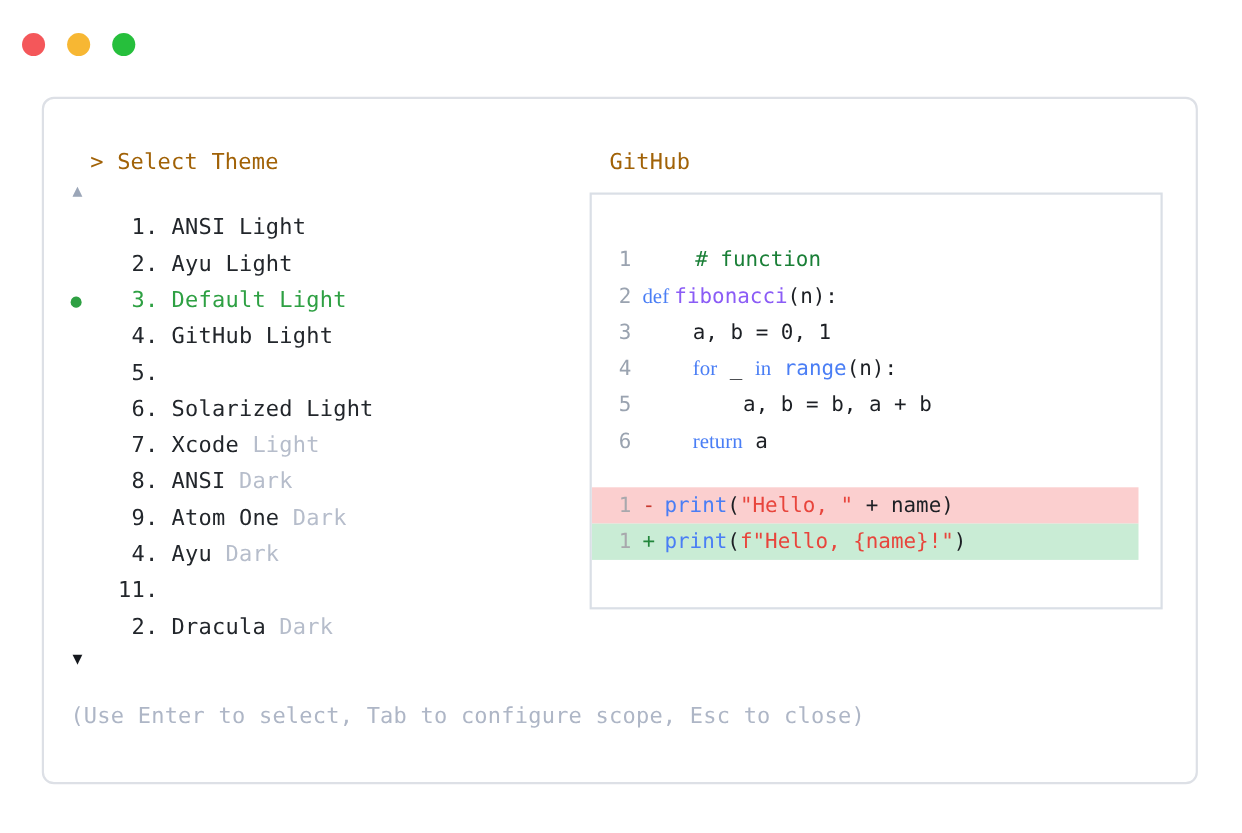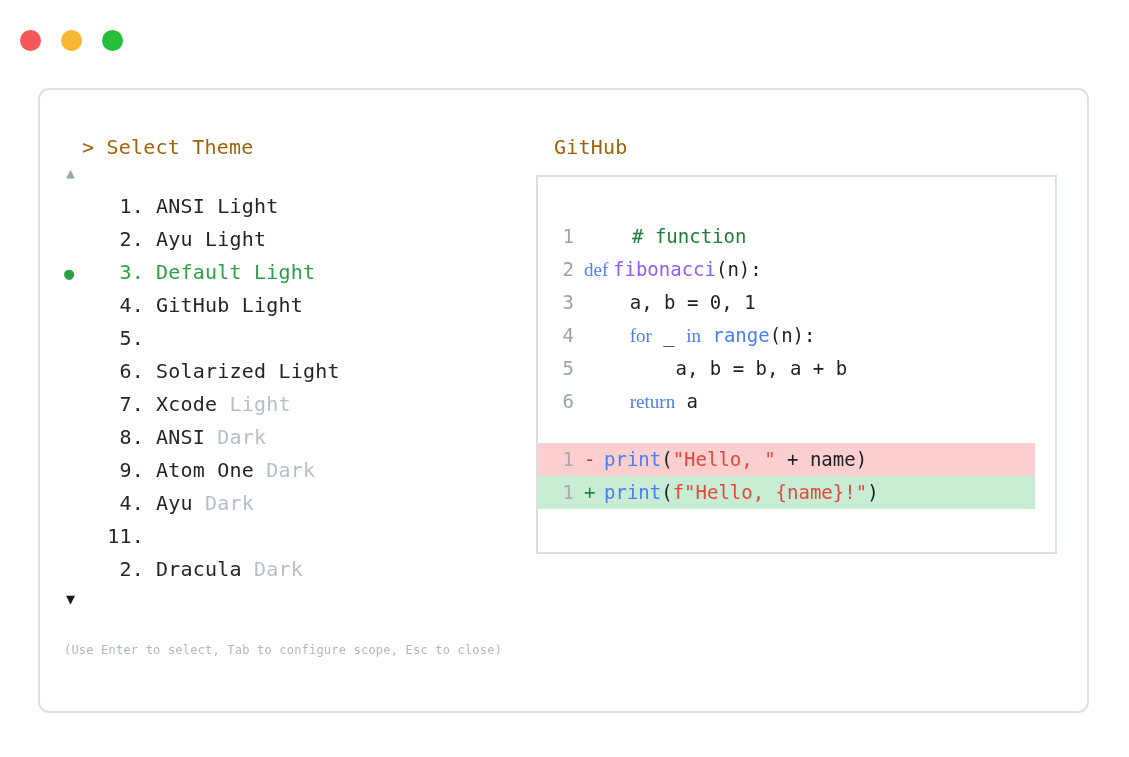--- a/index.html
+++ b/index.html
@@ -171,21 +171,21 @@
   .tok-func    { color: #8b5cf6; }
   .tok-builtin { color: #4a7ef5; }
   .tok-plain   { color: #1c1f24; }
   .tok-string  { color: #e8453c; }
 
   
   .footer-hint {
     position: absolute;
     left: 24px;
     bottom: 48px;
-    font-size: 12px;
+    font-size: 20px;
     line-height: 26px;
     color: #aeb6c6;
     letter-spacing: 0.2px;
     white-space: pre;
   }
 </style>
 </head>
 <body>
 
 <div class="traffic-lights">

